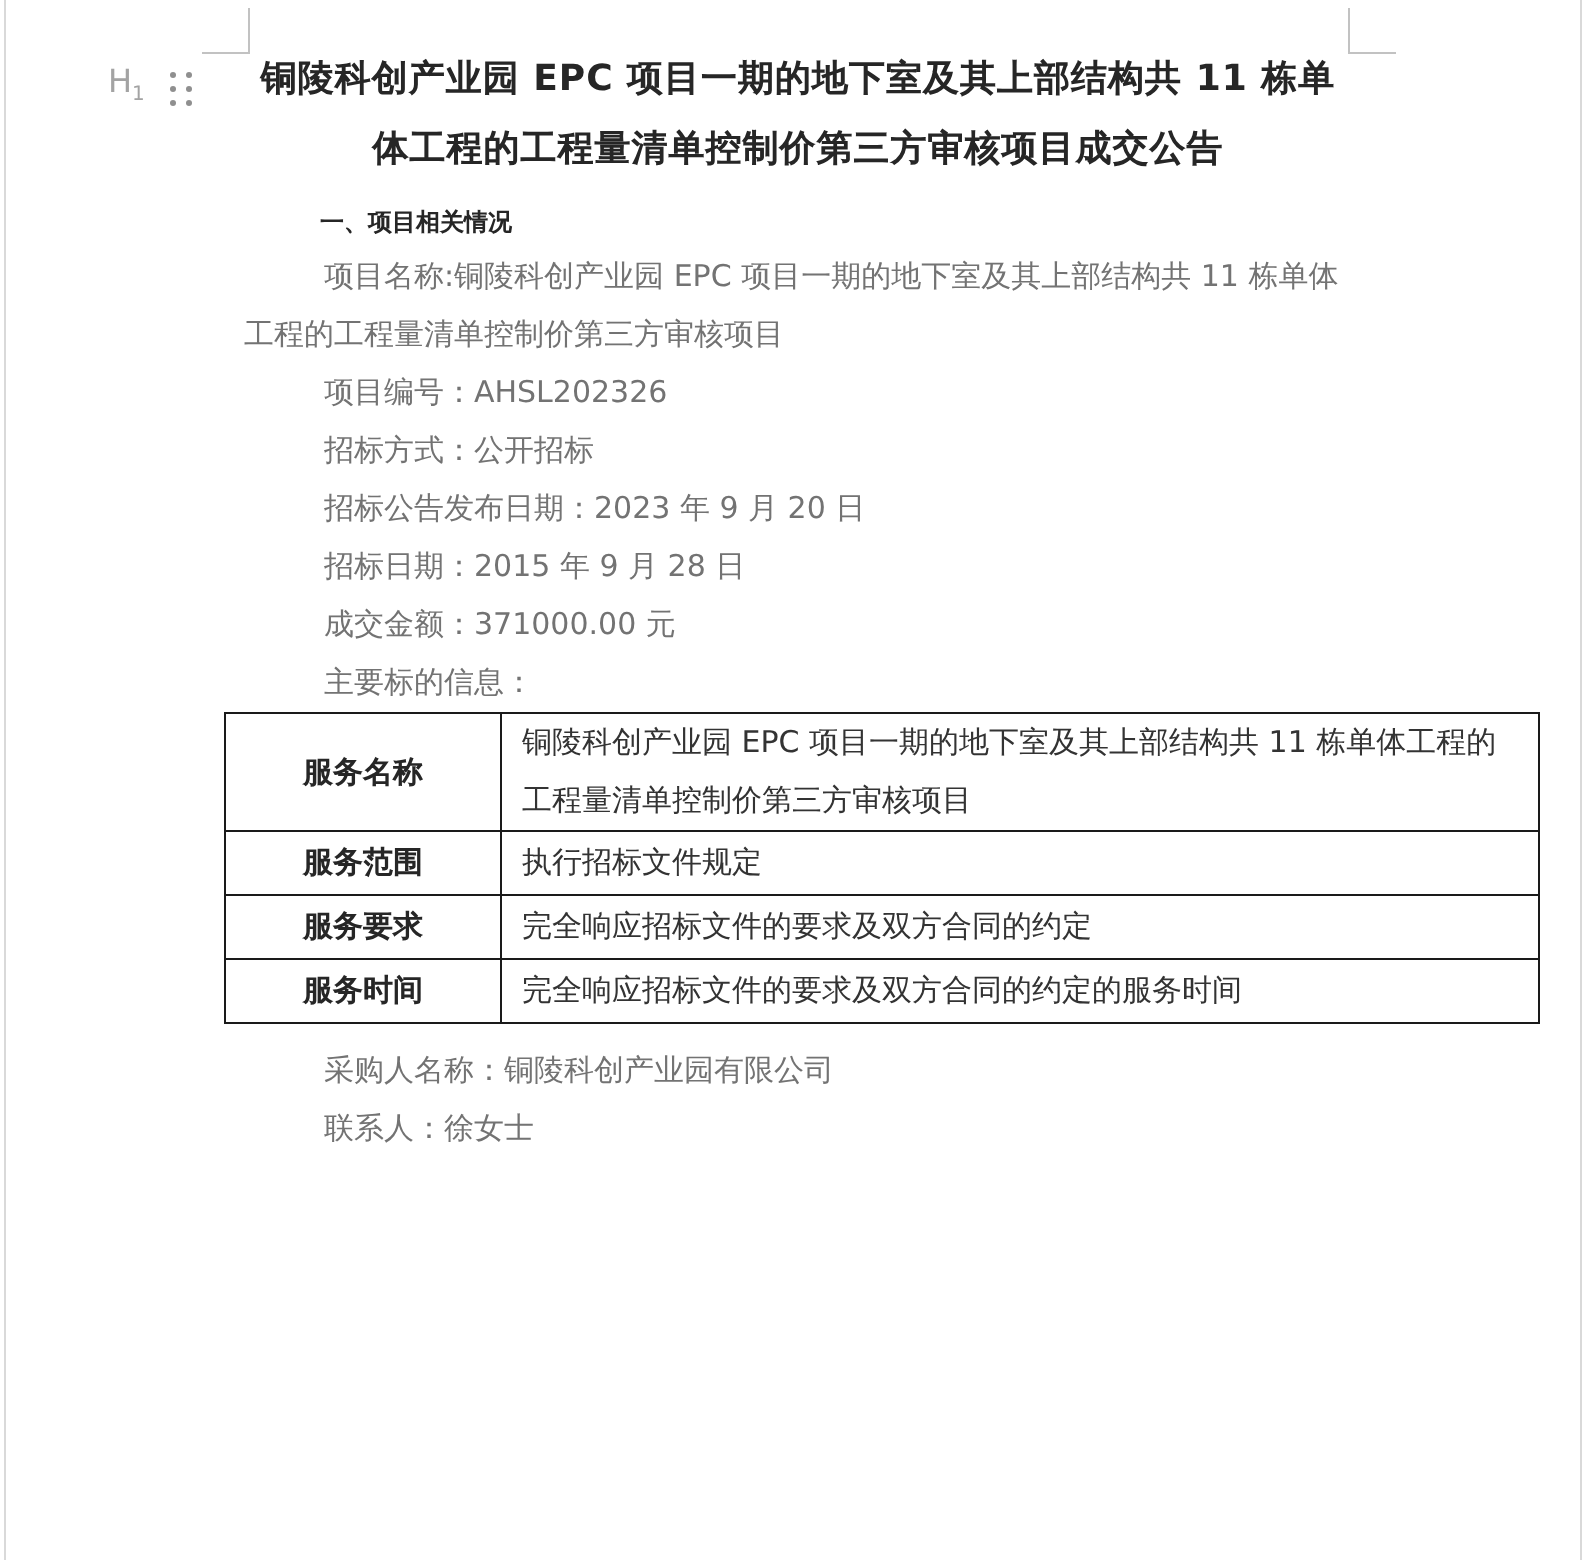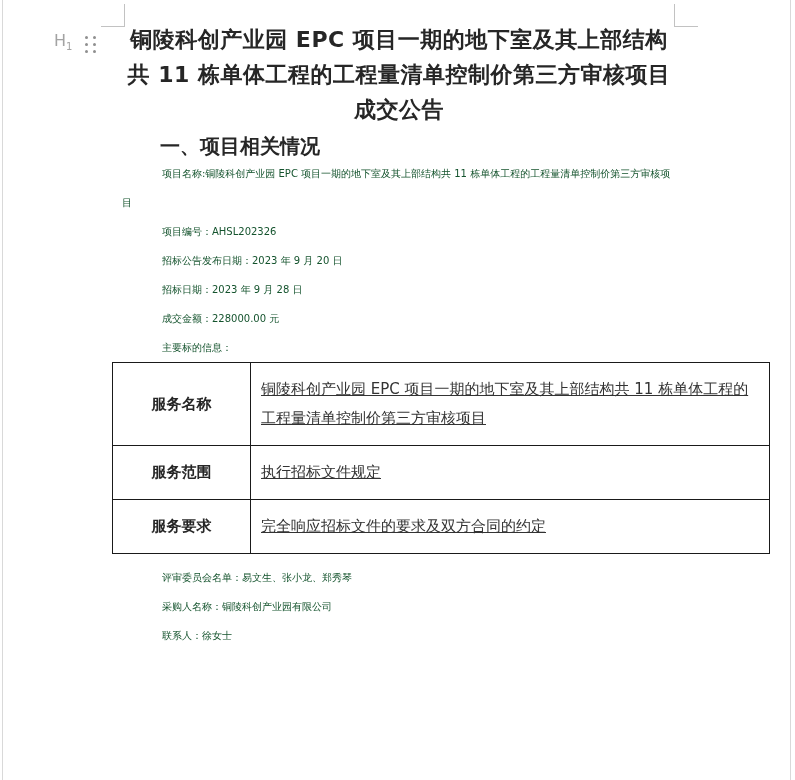--- a/index.html
+++ b/index.html
@@ -46,51 +46,51 @@
     cursor: grab;
   }
   .drag-dots i { width: 3px; height: 3px; border-radius: 50%; background: #8f8f8f; }
 
   
   .doc {
     position: absolute; left: 122px; top: 0;
     width: 554px; padding-top: 22px;
   }
   .doc-title {
-    font-size: 22px; font-weight: bold; line-height: 35px;
+    font-size: 18px; font-weight: bold; line-height: 35px;
     text-align: center; color: #262626; letter-spacing: 0.5px;
   }
   .section-heading {
     margin-top: 6px;
     padding-left: 38px;
-    font-size: 20px; font-weight: bold; line-height: 26px;
+    font-size: 12px; font-weight: bold; line-height: 26px;
     color: #262626;
   }
   .para {
-    font-size: 10px; line-height: 29px;
+    font-size: 15px; line-height: 29px;
     text-indent: 40px;
-    color: #14532d;
+    color: #737373;
   }
 
   table.bid-table {
     border-collapse: collapse;
     width: 658px;
     margin-left: -10px;
     table-layout: fixed;
   }
   table.bid-table td {
     border: 1px solid #1a1a1a;
     font-size: 15px; line-height: 29px;
     vertical-align: middle;
   }
   td.cell-label {
     width: 138px; text-align: center;
     font-weight: bold; color: #262626;
   }
-  td.cell-value { padding: 12px 10px; color: #333333; text-decoration: underline; }
+  td.cell-value { padding: 0 10px; color: #333333; }
   tr.row-tall td { height: 58px; }
   tr.row-short td { height: 32px; }
 
   .closing { margin-top: 9px; }
 </style>
 </head>
 <body>
 
 <div class="page-edge left"></div>
 <div class="page-edge right"></div>
@@ -113,42 +113,46 @@
 </div>
 
 <main class="doc">
 
   <h1 class="doc-title">铜陵科创产业园 EPC 项目一期的地下室及其上部结构共 11 栋单体工程的工程量清单控制价第三方审核项目成交公告</h1>
 
   <h2 class="section-heading">一、项目相关情况</h2>
 
   <p class="para">项目名称:铜陵科创产业园 EPC 项目一期的地下室及其上部结构共 11 栋单体工程的工程量清单控制价第三方审核项目</p>
   <p class="para">项目编号：AHSL202326</p>
+  <p class="para">招标方式：公开招标</p>
   <p class="para">招标公告发布日期：2023 年 9 月 20 日</p>
-  <p class="para">招标日期：2023 年 9 月 28 日</p>
-  <p class="para">成交金额：228000.00 元</p>
+  <p class="para">招标日期：2015 年 9 月 28 日</p>
+  <p class="para">成交金额：371000.00 元</p>
   <p class="para">主要标的信息：</p>
 
   <table class="bid-table">
     <tbody>
       <tr class="row-tall">
         <td class="cell-label">服务名称</td>
         <td class="cell-value">铜陵科创产业园 EPC 项目一期的地下室及其上部结构共 11 栋单体工程的工程量清单控制价第三方审核项目</td>
       </tr>
       <tr class="row-short">
         <td class="cell-label">服务范围</td>
         <td class="cell-value">执行招标文件规定</td>
       </tr>
       <tr class="row-short">
         <td class="cell-label">服务要求</td>
         <td class="cell-value">完全响应招标文件的要求及双方合同的约定</td>
       </tr>
+      <tr class="row-short">
+        <td class="cell-label">服务时间</td>
+        <td class="cell-value">完全响应招标文件的要求及双方合同的约定的服务时间</td>
+      </tr>
     </tbody>
   </table>
 
   <div class="closing">
-    <p class="para">评审委员会名单：易文生、张小龙、郑秀琴</p>
     <p class="para">采购人名称：铜陵科创产业园有限公司</p>
     <p class="para">联系人：徐女士</p>
 
   </div>
 
 </main>
 
 </body></html>

